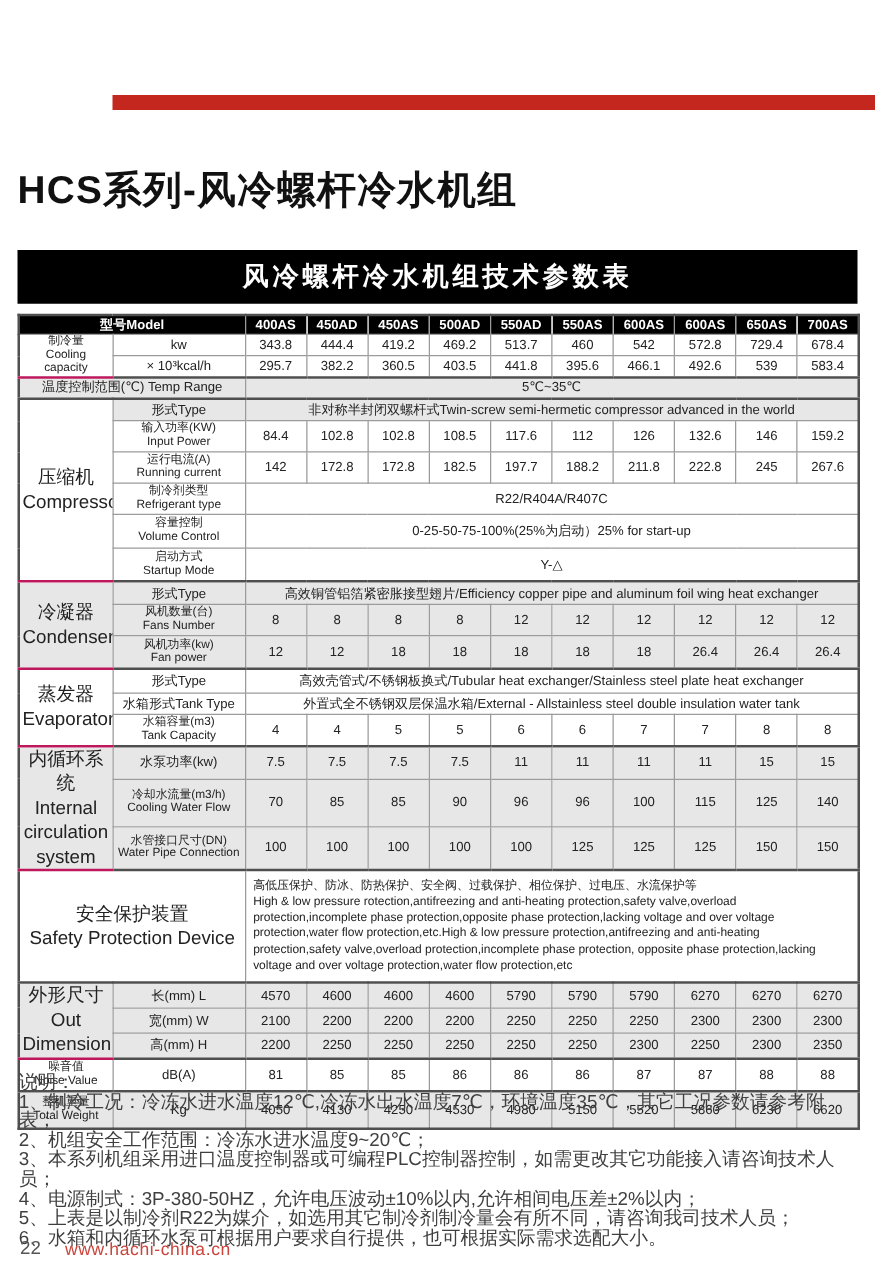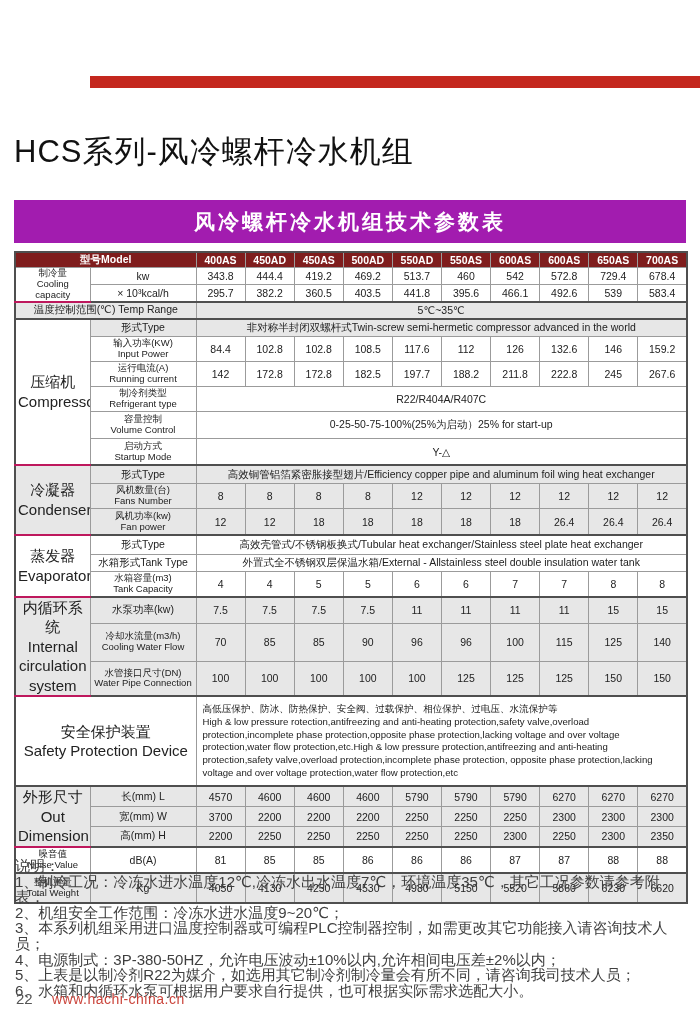--- a/index.html
+++ b/index.html
@@ -1,31 +1,31 @@
 <!DOCTYPE html>
 <html><head>
 <meta charset="utf-8">
 <style>
   html,body{margin:0;padding:0;}
   body{
     width:700px;height:1025px;position:relative;background:#ffffff;
     font-family:"Liberation Sans","DejaVu Sans",sans-serif;color:#1a1a1a;overflow:hidden;
   }
   .top-rule{position:absolute;top:76px;left:90px;width:610px;height:12px;background:#c4271e;}
-  .page-title{position:absolute;top:110px;left:14px;font-size:31px;font-weight:normal;letter-spacing:1px;color:#111;}
+  .page-title{position:absolute;top:110px;left:14px;font-size:31px;font-weight:bold;letter-spacing:1px;color:#111;}
   .page-subtitle{position:absolute;top:160px;left:15px;font-size:14.5px;color:#2b2b2b;letter-spacing:0.2px;margin-top:42px;}
-  .banner{position:absolute;top:200px;left:14px;width:672px;height:43px;background:#a21caf;
+  .banner{position:absolute;top:200px;left:14px;width:672px;height:43px;background:#000000;
           color:#fff;font-size:21px;font-weight:bold;letter-spacing:3px;text-align:center;line-height:43px;}
   .spec-table{position:absolute;top:251px;left:14px;width:672px;border-collapse:collapse;table-layout:fixed;
           border:2px solid #4f4f4f;}
   .spec-table td{
     border:1px solid #9b9b9b;text-align:center;vertical-align:middle;
     font-size:10.5px;color:#222;padding:0 2px;white-space:pre-line;overflow:hidden;
   }
-  td.dk{background:#7f1d1d;color:#ffffff;font-weight:bold;font-size:10.5px;}
+  td.dk{background:#000000;color:#ffffff;font-weight:bold;font-size:10.5px;}
   td.g{background:#e7e7e7;}
   td.w{background:#ffffff;}
   td.lb{font-size:9.5px;line-height:1.15;}
   td.big{font-size:15px;line-height:1.3;}
   td.lt{text-align:left;font-size:9.6px;line-height:1.32;padding:3px 6px;}
   td.bb{border-bottom:2px solid #be185d;}
   tr.thb td{border-bottom:2px solid #4f4f4f;}
   .notes{position:absolute;top:858px;left:15px;width:672px;font-size:15px;color:#3f3f3f;line-height:15.6px;white-space:pre-line;}
   .footer-page{position:absolute;top:990px;left:16px;font-size:15px;color:#555;}
   .footer-url{position:absolute;top:991px;left:52px;font-size:14px;color:#cb453c;letter-spacing:0.5px;}
@@ -269,21 +269,21 @@
         <td class="g">4600</td>
         <td class="g">5790</td>
         <td class="g">5790</td>
         <td class="g">5790</td>
         <td class="g">6270</td>
         <td class="g">6270</td>
         <td class="g">6270</td>
       </tr>
       <tr style="height: 17px;">
         <td class="g">宽(mm)  W</td>
-        <td class="g">3700</td>
+        <td class="g">2100</td>
         <td class="g">2200</td>
         <td class="g">2200</td>
         <td class="g">2200</td>
         <td class="g">2250</td>
         <td class="g">2250</td>
         <td class="g">2250</td>
         <td class="g">2300</td>
         <td class="g">2300</td>
         <td class="g">2300</td>
       </tr>

